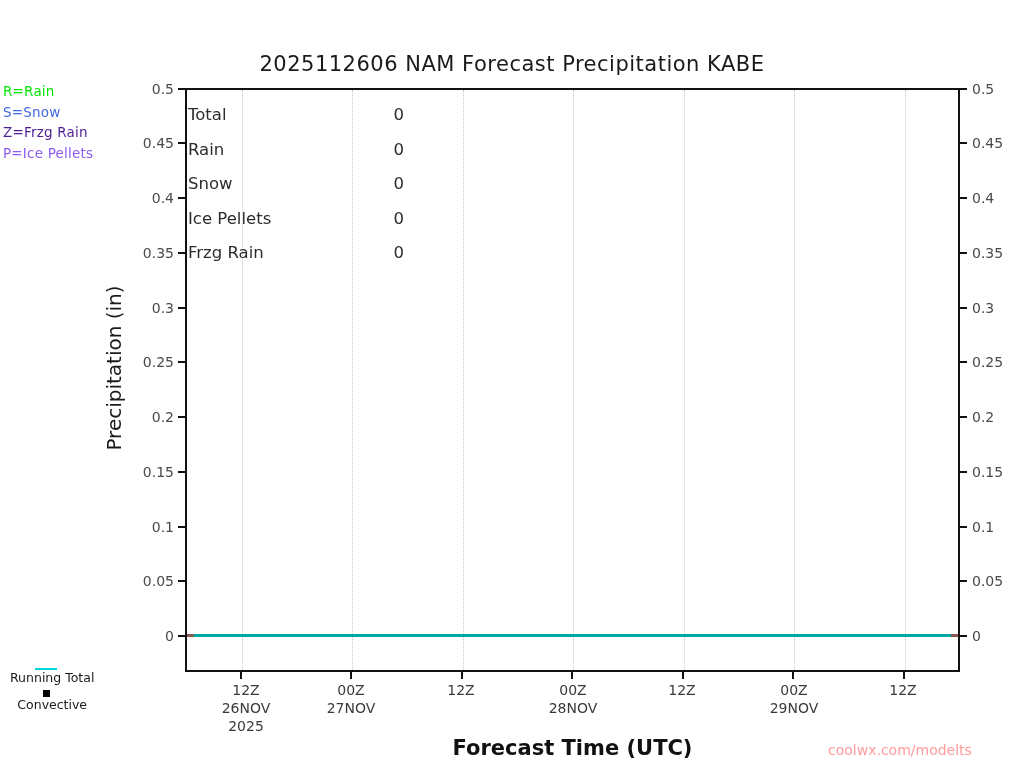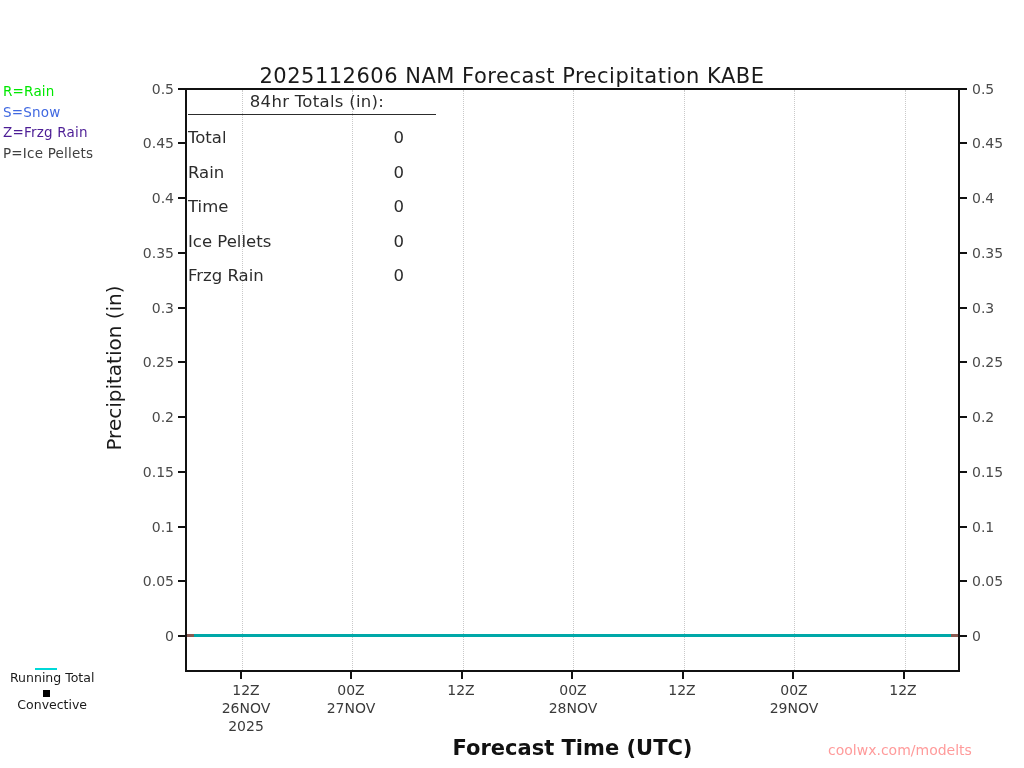--- a/index.html
+++ b/index.html
@@ -19,21 +19,20 @@
   #chart-title {
     position: absolute;
     left: 0;
     top: 52px;
     width: 1024px;
     text-align: center;
     font-size: 21px;
     color: #1a1a1a;
     letter-spacing: 0.5px;
     white-space: nowrap;
-    margin-top: 12px;
   }
 
   
   #ptype-legend {
     position: absolute;
     left: 3px;
     top: 81px;
     font-size: 13.5px;
     line-height: 20.5px;
     letter-spacing: 0.2px;
@@ -201,50 +200,49 @@
 </style>
 </head>
 <body>
 
 <div id="chart-title">2025112606 NAM Forecast Precipitation KABE</div>
 
 <div id="ptype-legend">
   <div style="color:#00e800">R=Rain</div>
   <div style="color:#4169e1">S=Snow</div>
   <div style="color:#4c1d95">Z=Frzg Rain</div>
-  <div style="color:#404040">P=Ice Pellets</div>
+  <div style="color:#8b5cf6">P=Ice Pellets</div>
 </div>
 
 <div id="plot-frame">
   <div class="vgrid" style="left:55px"></div>
   <div class="vgrid" style="left:165px"></div>
   <div class="vgrid" style="left:276px"></div>
   <div class="vgrid" style="left:386px"></div>
   <div class="vgrid" style="left:497px"></div>
   <div class="vgrid" style="left:607px"></div>
   <div class="vgrid" style="left:718px"></div>
 
   <div id="series-running-total" style="top:544px">
     <div class="series-cap" style="left:0"></div>
     <div class="series-cap" style="right:0"></div>
   </div>
 </div>
 
 <div id="totals-box">
-  <div id="totals-heading">84hr Totals (in):</div>
   <div class="totals-row">
     <span class="tlab">Total</span>
     <span class="tval">0</span>
   </div>
   <div class="totals-row">
     <span class="tlab">Rain</span>
     <span class="tval">0</span>
   </div>
   <div class="totals-row">
-    <span class="tlab">Time</span>
+    <span class="tlab">Snow</span>
     <span class="tval">0</span>
   </div>
   <div class="totals-row">
     <span class="tlab">Ice Pellets</span>
     <span class="tval">0</span>
   </div>
   <div class="totals-row">
     <span class="tlab">Frzg Rain</span>
     <span class="tval">0</span>
   </div>

